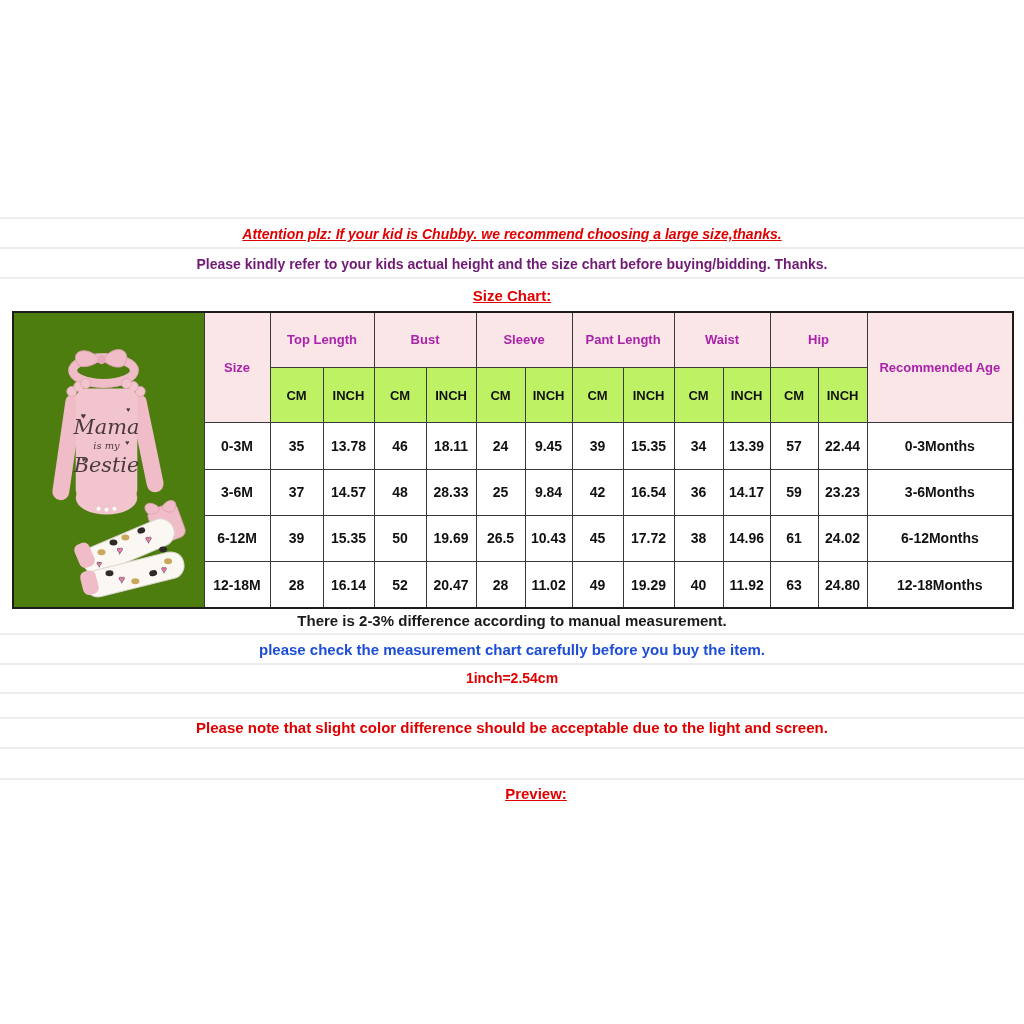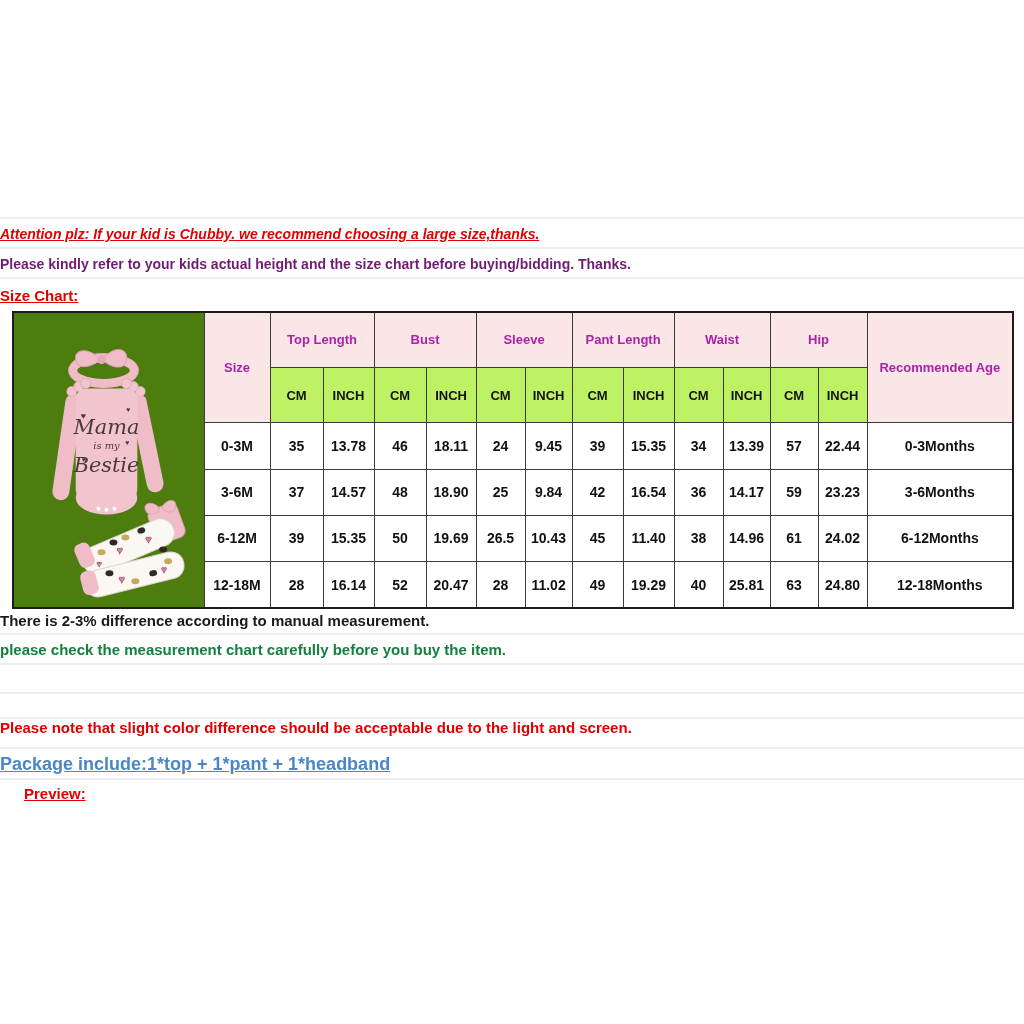--- a/index.html
+++ b/index.html
@@ -2,26 +2,26 @@
 <html><head>
 <meta charset="utf-8">
 <style>
   * { margin:0; padding:0; box-sizing:border-box; }
   html,body { width:1024px; height:1024px; background:#ffffff; overflow:hidden;
     font-family:"Liberation Sans", sans-serif; }
   .canvas { position:relative; width:1024px; height:1024px; background:#fff; }
 
   .divider { position:absolute; left:0; width:1024px; height:2px; background:#ededed; }
 
-  .notice { position:absolute; left:0; width:1024px; text-align:left; font-weight:bold; }
+  .notice { position:absolute; left:0; width:1024px; text-align:center; font-weight:bold; }
   .n-attention { top:226px; font-size:14px; color:#e00000; font-style:italic; text-decoration:underline; }
   .n-kindly    { top:256px; font-size:14px; color:#701a75; }
   .n-sizechart { top:287px; font-size:15px; color:#e00000; text-decoration:underline; }
   .n-tolerance { top:612px; font-size:15px; color:#1a1a1a; }
-  .n-check     { top:641px; font-size:15px; color:#15803d; }
+  .n-check     { top:641px; font-size:15px; color:#1d4ed8; }
   .n-inch      { top:670px; font-size:14px; color:#e00000; }
   .n-colordiff { top:699px; font-size:15px; color:#e00000;margin-top:20px; }
   .n-package   { top:754px; font-size:18px; color:#4a86c8; text-decoration:underline; }
   .n-preview   { top:785px; font-size:15px; color:#e00000; text-decoration:underline;margin-left:24px; }
 
   .size-table-wrap { position:absolute; left:12px; top:311px; width:1000px; height:294px; }
   table.size-table { border-collapse:collapse; table-layout:fixed; width:1000px; height:294px;
     border:2px solid #1c1c1c; }
   table.size-table td { border:1px solid #3a3a3a; text-align:center; vertical-align:middle;
     padding:0; overflow:hidden; }
@@ -178,66 +178,66 @@
         <td class="data">13.39</td>
         <td class="data">57</td>
         <td class="data">22.44</td>
         <td class="data">0-3Months</td>
       </tr>
       <tr class="drow">
         <td class="data">3-6M</td>
         <td class="data">37</td>
         <td class="data">14.57</td>
         <td class="data">48</td>
-        <td class="data">18.90</td>
+        <td class="data">28.33</td>
         <td class="data">25</td>
         <td class="data">9.84</td>
         <td class="data">42</td>
         <td class="data">16.54</td>
         <td class="data">36</td>
         <td class="data">14.17</td>
         <td class="data">59</td>
         <td class="data">23.23</td>
         <td class="data">3-6Months</td>
       </tr>
       <tr class="drow">
         <td class="data">6-12M</td>
         <td class="data">39</td>
         <td class="data">15.35</td>
         <td class="data">50</td>
         <td class="data">19.69</td>
         <td class="data">26.5</td>
         <td class="data">10.43</td>
         <td class="data">45</td>
-        <td class="data">11.40</td>
+        <td class="data">17.72</td>
         <td class="data">38</td>
         <td class="data">14.96</td>
         <td class="data">61</td>
         <td class="data">24.02</td>
         <td class="data">6-12Months</td>
       </tr>
       <tr class="drow">
         <td class="data">12-18M</td>
         <td class="data">28</td>
         <td class="data">16.14</td>
         <td class="data">52</td>
         <td class="data">20.47</td>
         <td class="data">28</td>
         <td class="data">11.02</td>
         <td class="data">49</td>
         <td class="data">19.29</td>
         <td class="data">40</td>
-        <td class="data">25.81</td>
+        <td class="data">11.92</td>
         <td class="data">63</td>
         <td class="data">24.80</td>
         <td class="data">12-18Months</td>
       </tr>
     </tbody>
       </table>
   </div>
 
   <div class="notice n-tolerance">There is 2-3% difference according to manual measurement.</div>
   <div class="notice n-check">please check the measurement chart carefully before you buy the item.</div>
+  <div class="notice n-inch">1inch=2.54cm</div>
   <div class="notice n-colordiff">Please note that slight color difference should be acceptable due to the light and screen.</div>
-  <div class="notice n-package">Package include:1*top + 1*pant + 1*headband</div>
   <div class="notice n-preview">Preview:</div>
 
 </div>
 
 </body></html>

